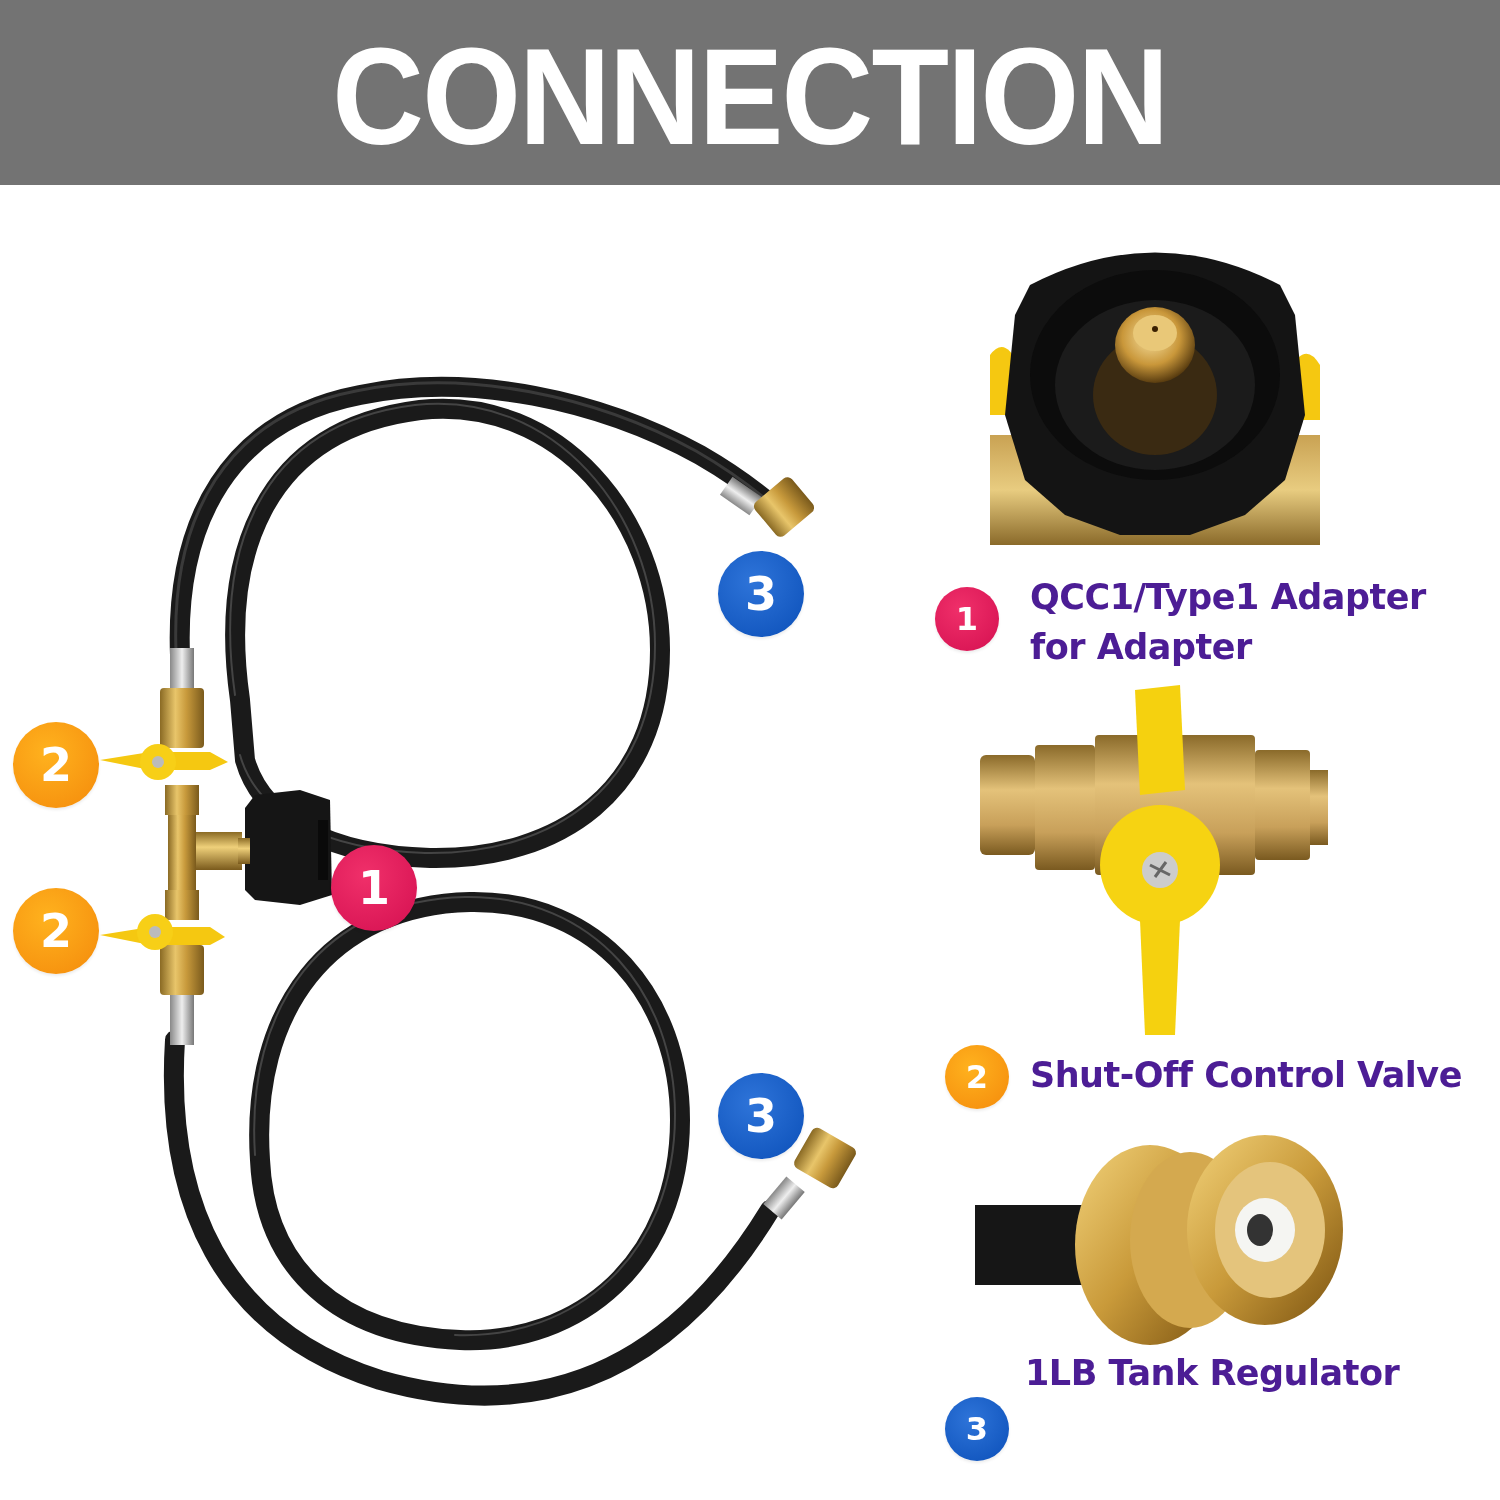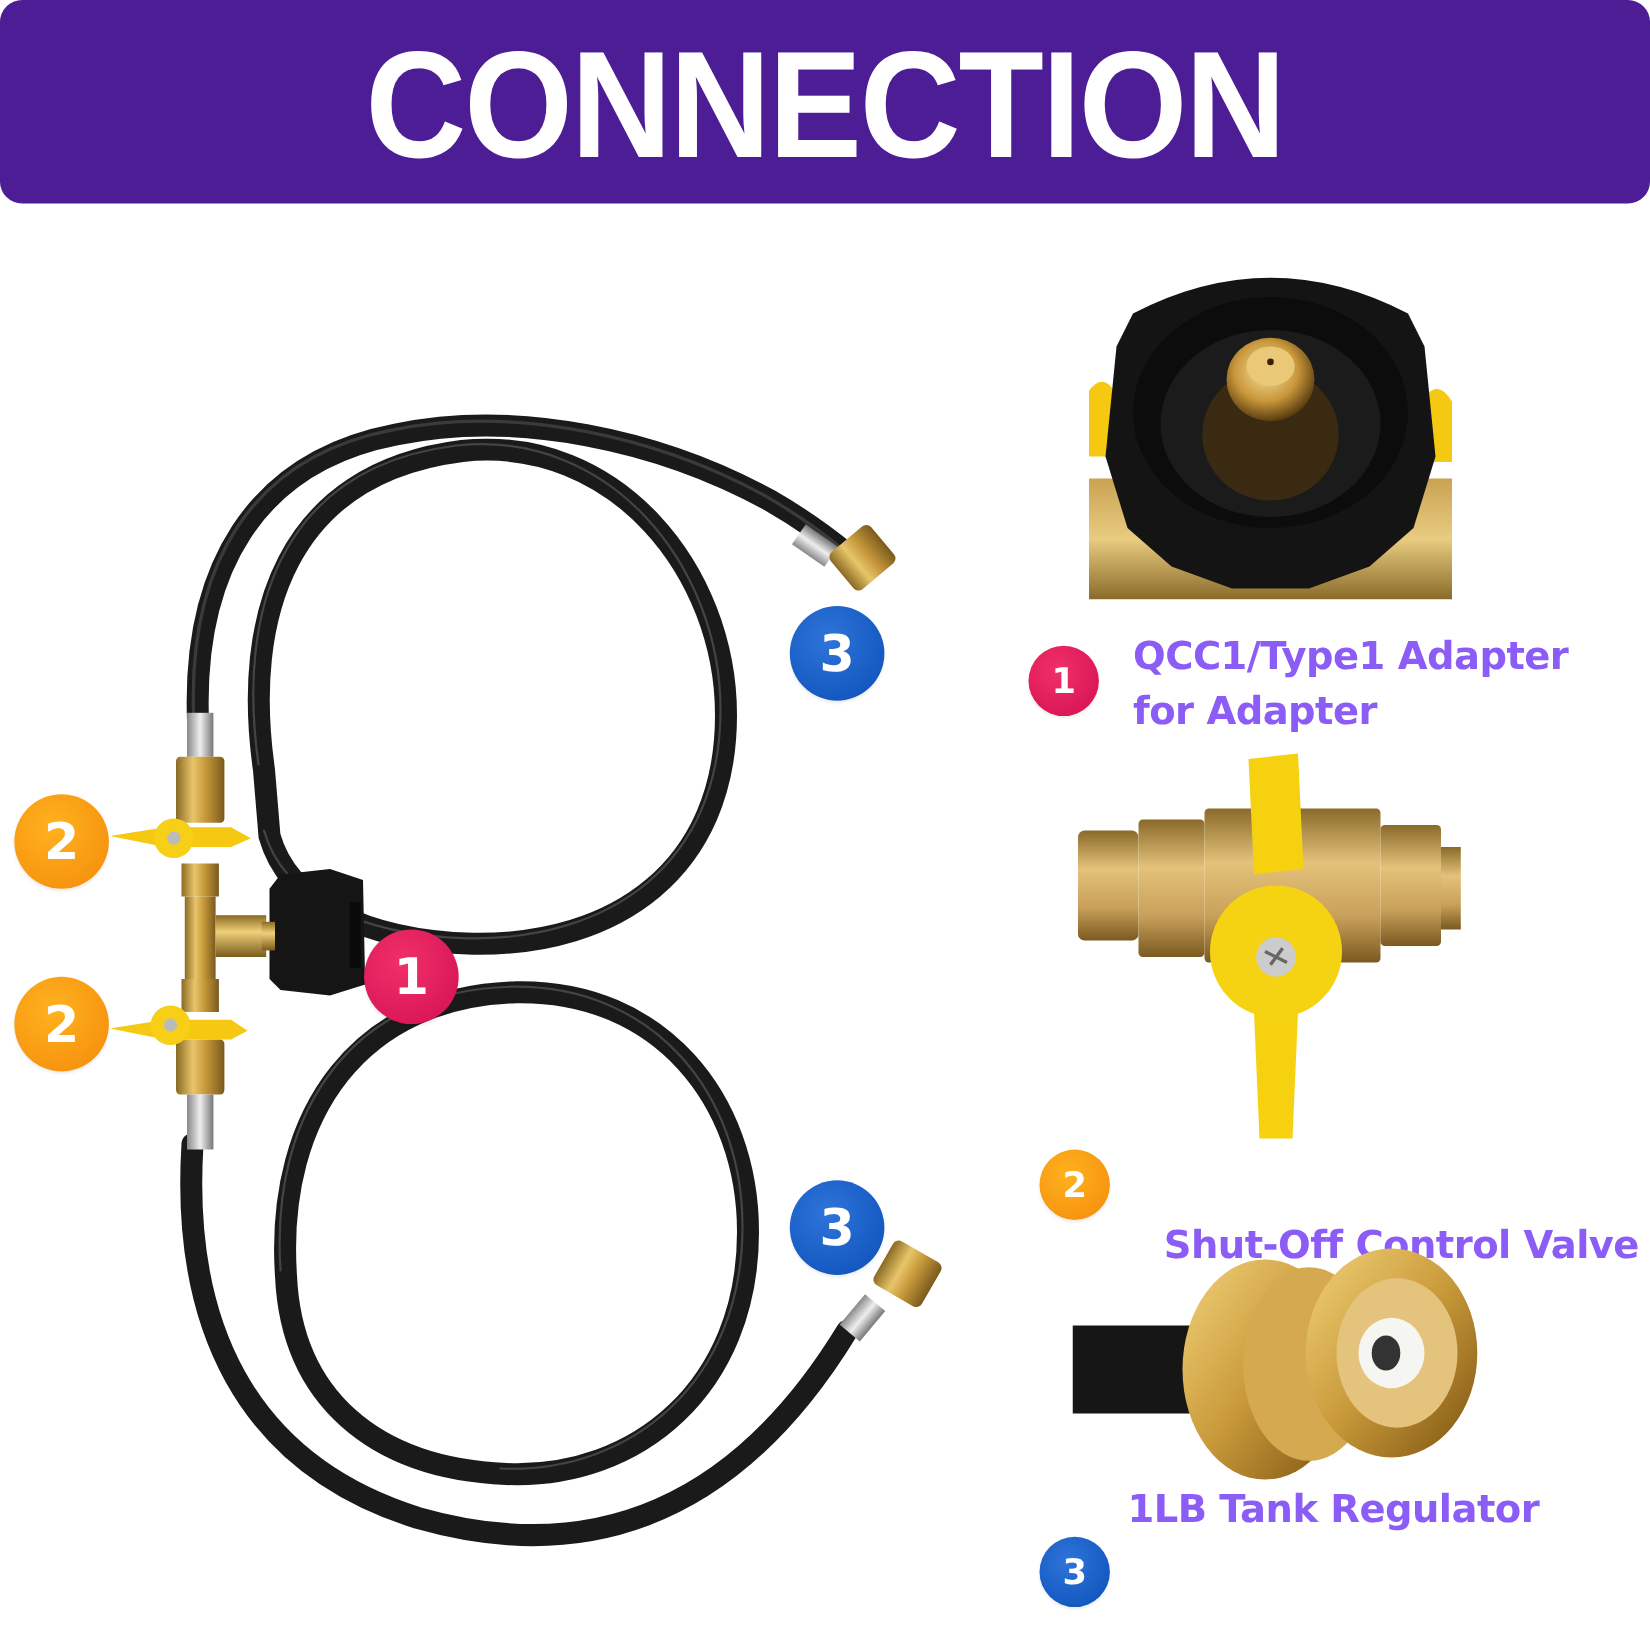--- a/index.html
+++ b/index.html
@@ -3,42 +3,42 @@
   <meta charset="utf-8">
   <style>
     html, body { margin: 0; padding: 0; }
     body {
       width: 1500px; height: 1500px; position: relative; overflow: hidden;
       background: #ffffff;
       font-family: "Liberation Sans", "DejaVu Sans", sans-serif;
     }
     .banner {
       position: absolute; left: 0; top: 0; width: 1500px; height: 185px;
-      background: #4c1d95;
-      display: flex; align-items: center; justify-content: center; border-radius: 20px;
+      background: #737373;
+      display: flex; align-items: center; justify-content: center;
     }
     .banner-title {
       color: #ffffff; font-weight: 700; font-size: 138px; letter-spacing: -2px;
       transform: scaleX(0.92); line-height: 1; margin-top: 6px;
     }
     .badge {
       position: absolute; border-radius: 50%;
       display: flex; align-items: center; justify-content: center;
       color: #fff; font-weight: 700;
       font-family: "DejaVu Sans", sans-serif;
       box-shadow: 0 2px 3px rgba(0,0,0,0.08);
     }
     .badge.b1 { background: radial-gradient(circle at 40% 35%, #f0306a, #d40f50); }
     .badge.b2 { background: radial-gradient(circle at 40% 35%, #ffb21e, #f48a0b); }
     .badge.b3 { background: radial-gradient(circle at 40% 35%, #2e74d9, #0b4fb8); }
     .badge.lg { width: 86px; height: 86px; font-size: 46px; }
     .badge.md { width: 64px; height: 64px; font-size: 32px; }
 
     .label {
-      position: absolute; font-weight: 700; color: #8b5cf6; font-size: 35px; line-height: 50px;
+      position: absolute; font-weight: 700; color: #4c1d95; font-size: 35px; line-height: 50px;
       font-family: "DejaVu Sans", sans-serif; letter-spacing: -0.5px;
     }
     .photo { position: absolute; }
   </style>
 </head>
 <body>
 
 <div class="banner">
   <div class="banner-title">CONNECTION</div>
 </div>
@@ -162,21 +162,21 @@
   <rect x="285" y="70" width="55" height="110" rx="4" fill="url(#brass3)"></rect>
   <rect x="340" y="90" width="18" height="75" fill="url(#brass3)"></rect>
   <path d="M165 10 L 210 5 L 215 110 L 170 115 Z" fill="#f5d10f"></path>
   <circle cx="190" cy="185" r="60" fill="#f6d312"></circle>
   <path d="M170 240 L 210 240 L 205 355 L 175 355 Z" fill="#f5d10f"></path>
   <circle cx="190" cy="190" r="18" fill="#ccc"></circle>
   <path d="M180 185 L 200 195 M185 197 L 196 182" stroke="#666" stroke-width="3"></path>
 </svg>
 
 <div class="badge md b2" style="left:945px;top:1045px;">2</div>
-<div class="label" style="left:1030px;top:1108px;margin-left:28px;">
+<div class="label" style="left:1030px;top:1050px;">
   <div>Shut-Off Control Valve</div>
 </div>
 
 <svg class="photo" style="left:975px;top:1125px;" width="385" height="230" viewBox="0 0 385 230">
   <defs>
     <linearGradient id="brass4" x1="0" y1="0" x2="1" y2="1">
       <stop offset="0" stop-color="#f2d27a"></stop>
       <stop offset="0.5" stop-color="#c99a3a"></stop>
       <stop offset="1" stop-color="#7a5210"></stop>
     </linearGradient>

